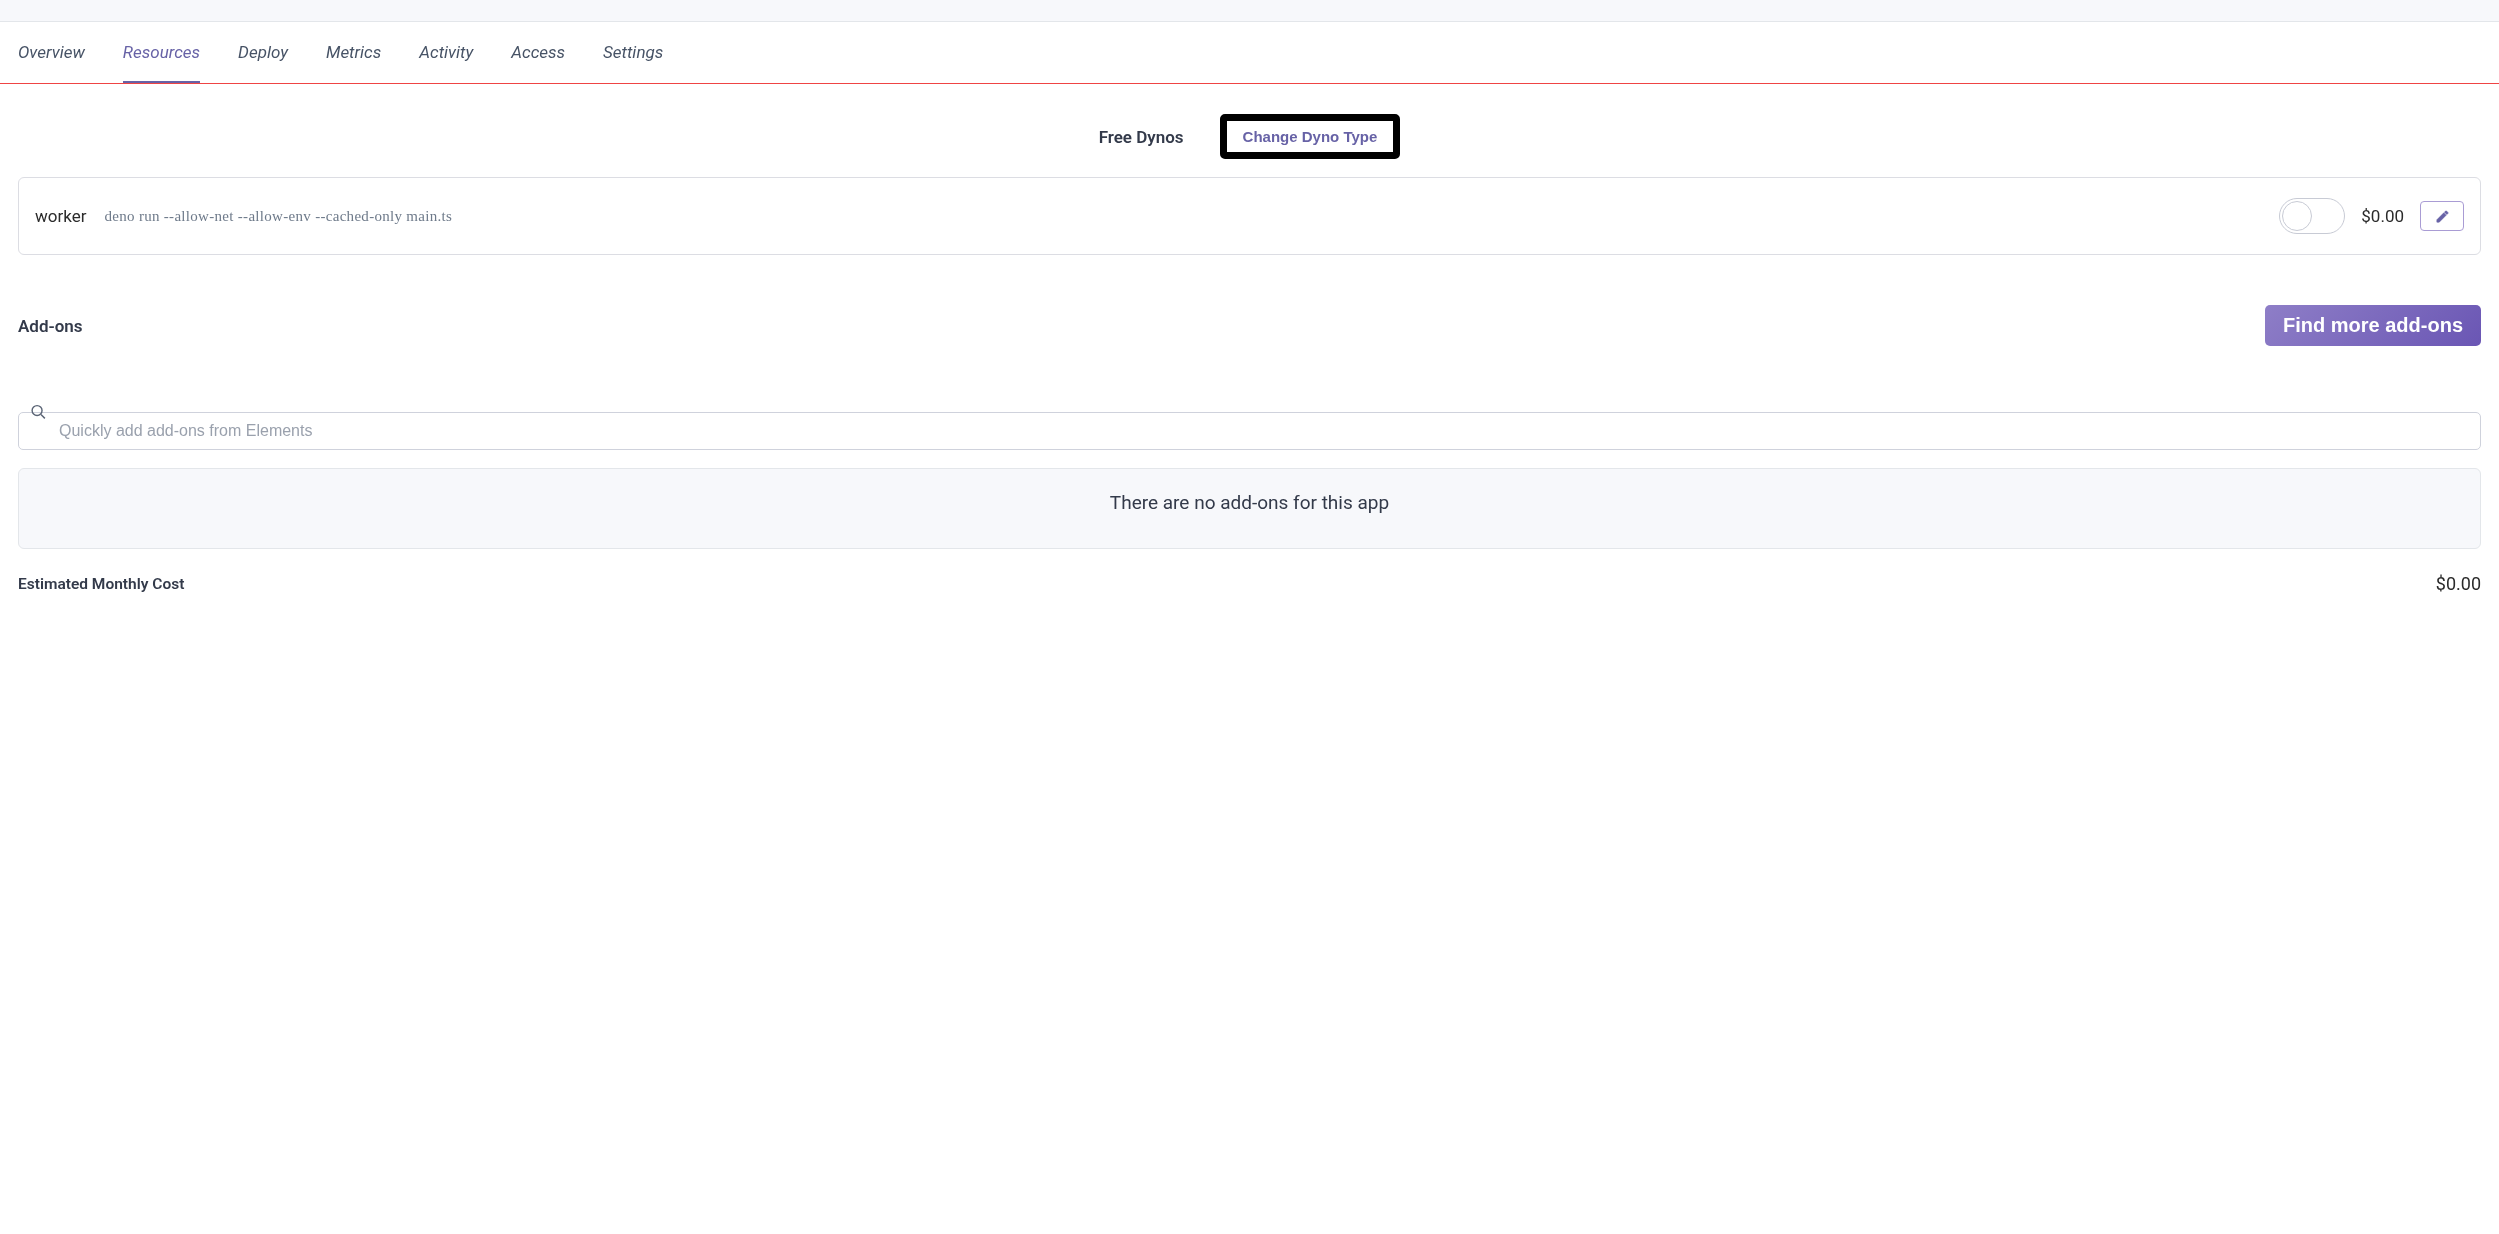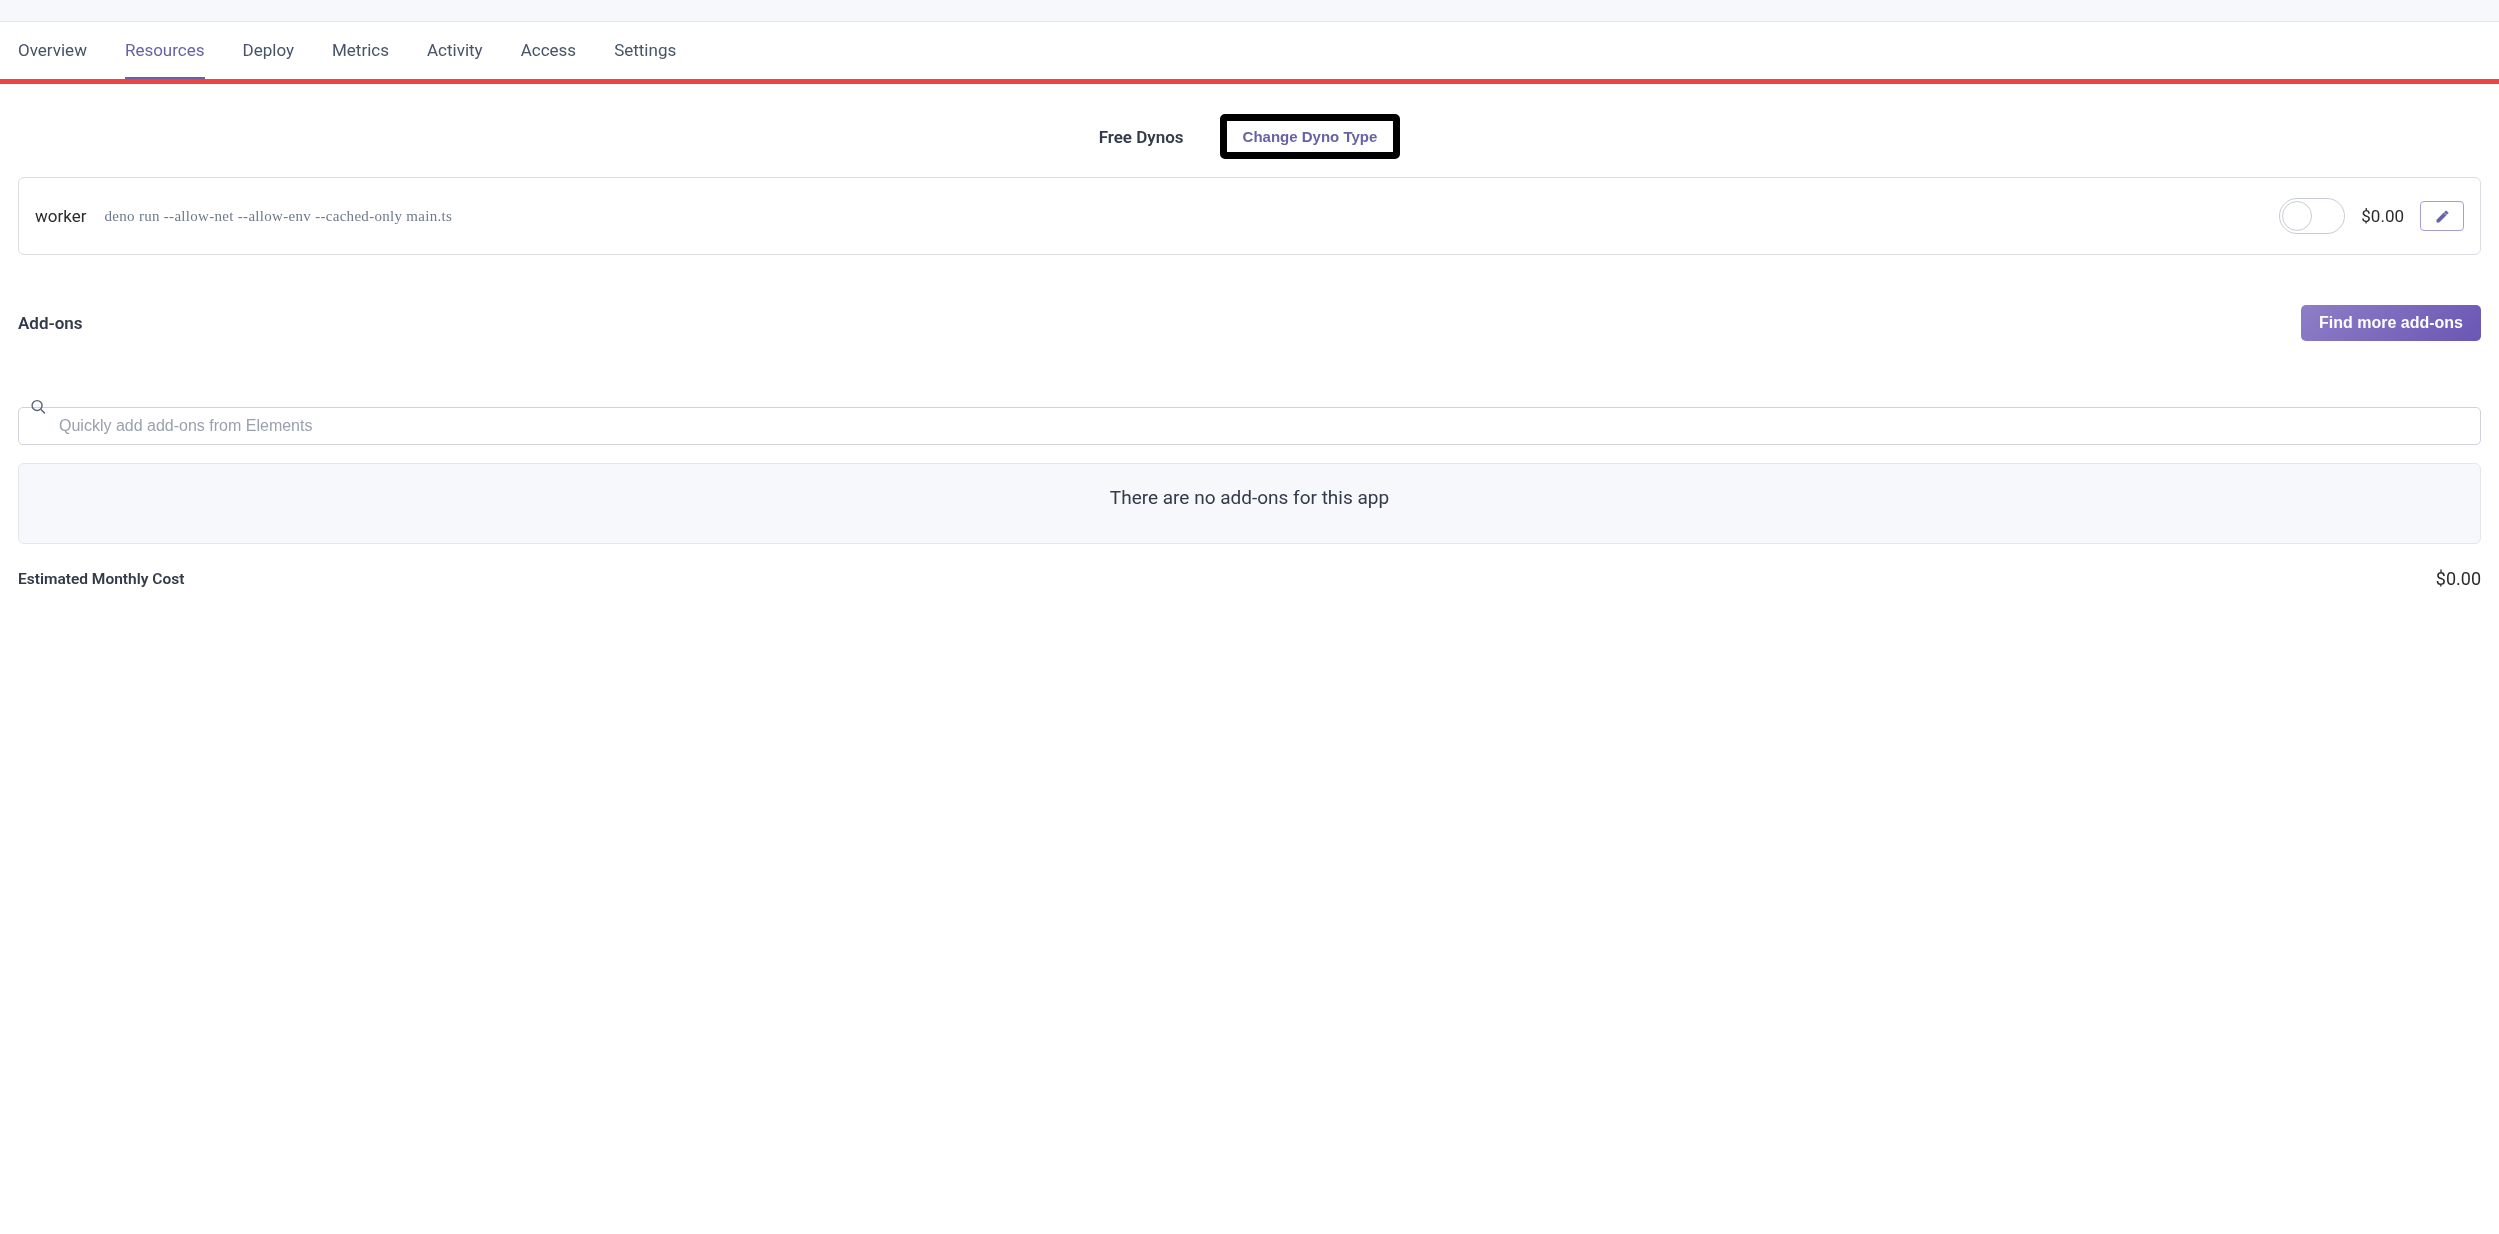--- a/index.html
+++ b/index.html
@@ -10,23 +10,24 @@
 }
 .top-strip {
   height: 22px;
   background: #f7f8fb;
   border-bottom: 1px solid #e3e6ea;
 }
 .tabs {
   display: flex;
   gap: 38px;
   padding: 0 18px;
-  border-bottom: 5px solid #ef4444;
+  border-bottom: 1px solid #ef4444;
   height: 62px;
   align-items: center;
+  font-style: italic;
 }
 .tab {
   color: #475366;
   font-size: 17px;
   cursor: pointer;
   height: 100%;
   display: flex;
   align-items: center;
   border-bottom: 2px solid transparent;
 }
@@ -121,21 +122,21 @@
 .edit-btn svg { width: 15px; height: 15px; stroke: #6762a6; fill: #6762a6; }
 .addons-header {
   display: flex;
   align-items: center;
   justify-content: space-between;
   margin-bottom: 28px;
 }
 .btn-primary {
   background: linear-gradient(135deg, #8e7ec7, #6a56b4);
   color: #fff;
-  font-size: 16px;
+  font-size: 20px;
   font-weight: 600;
   border: none;
   padding: 9px 18px;
   border-radius: 5px;
   cursor: pointer;
 }
 .search-wrap {
   position: relative;
   margin-bottom: 18px;
 }

